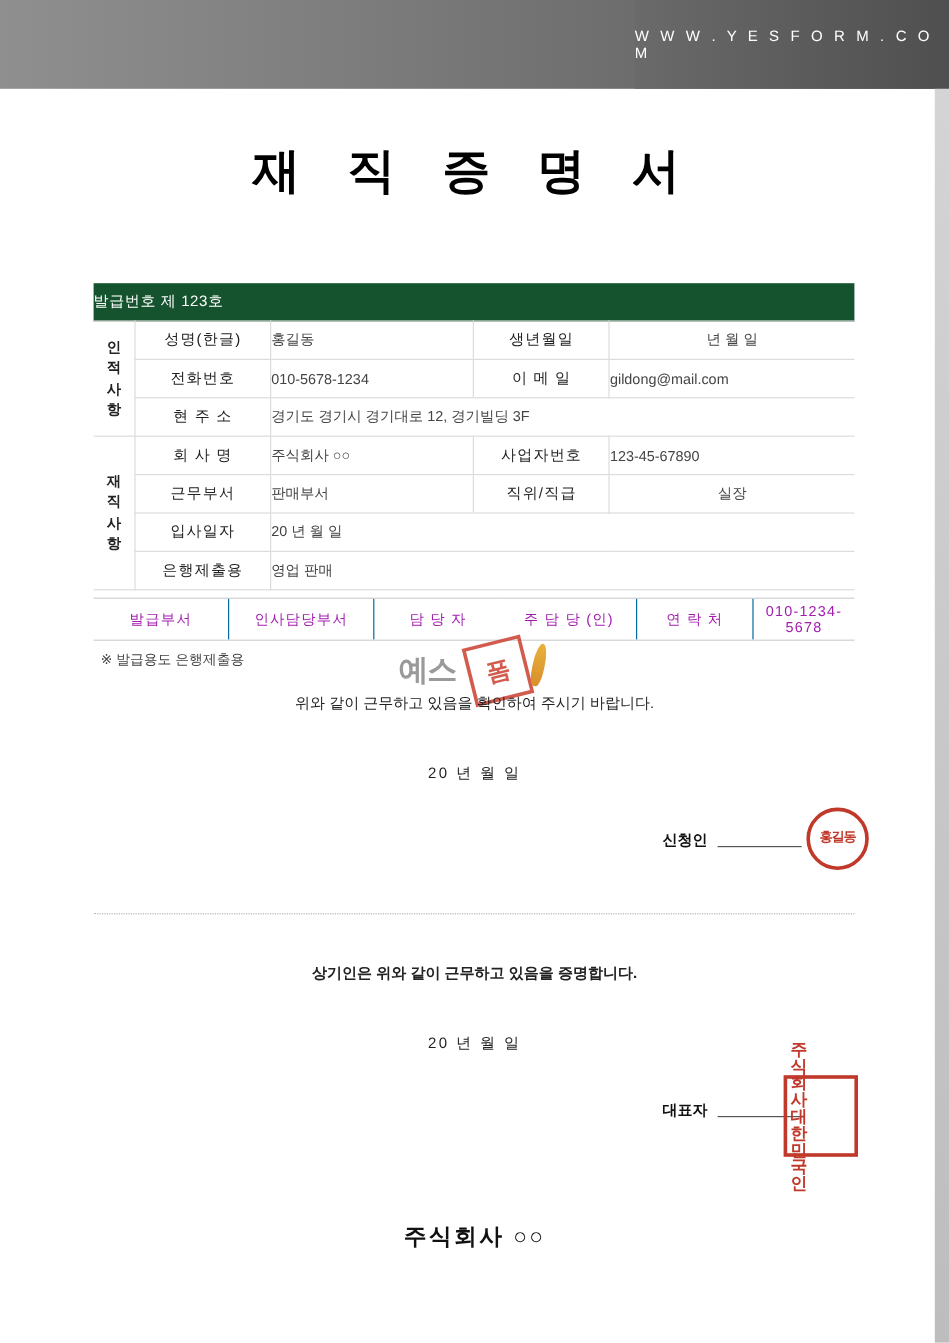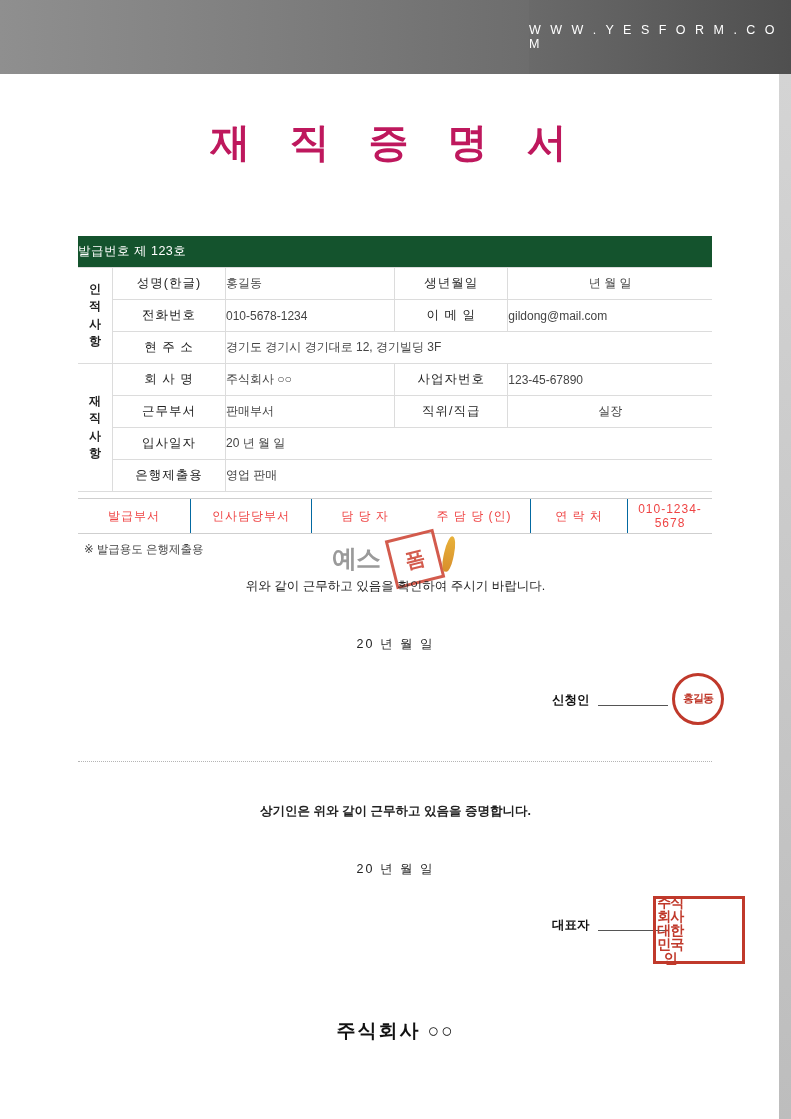--- a/index.html
+++ b/index.html
@@ -52,21 +52,21 @@
 
   
   .doc-title {
     position: absolute;
     left: 0; top: 115px;
     width: 791px;
     text-align: center;
     font-size: 40px;
     font-weight: bold;
     letter-spacing: 14px;
-    color: #be185d;
+    color: #000000;
     font-family: "Liberation Sans", "DejaVu Sans", sans-serif;
   }
 
   
   .sheet {
     position: absolute;
     left: 78px;
     top: 236px;
     width: 634px;
   }
@@ -129,21 +129,21 @@
   table.issue-tbl {
     width: 100%;
     border-collapse: collapse;
     font-size: 12px;
   }
   table.issue-tbl td {
     height: 32px;
     text-align: center;
     border-top: 1px solid #cfcfcf;
     border-bottom: 1px solid #cfcfcf;
-    color: #ef4444;
+    color: #a21caf;
     letter-spacing: 1px;
   }
   table.issue-tbl td.div { border-left: 1px solid #0369a1; }
 
   
   .note {
     position: absolute;
     left: 84px;
     top: 542px;
     font-size: 11.5px;
@@ -215,21 +215,21 @@
   .stamp-round {
     left: 672px; top: 673px;
     width: 52px; height: 52px;
     border-radius: 50%;
     font-size: 11px;
     line-height: 1.05;
     letter-spacing: -1px;
   }
   .stamp-square {
     left: 653px; top: 896px;
-    width: 92px; height: 68px;
+    width: 62px; height: 68px;
     font-size: 15px;
     line-height: 1.0;
     letter-spacing: -1px;
   }
   .stamp-square .sq-inner {
     display: grid;
     grid-template-columns: 1fr 1fr 1fr;
     gap: 0px;
     font-size: 14px;
   }

